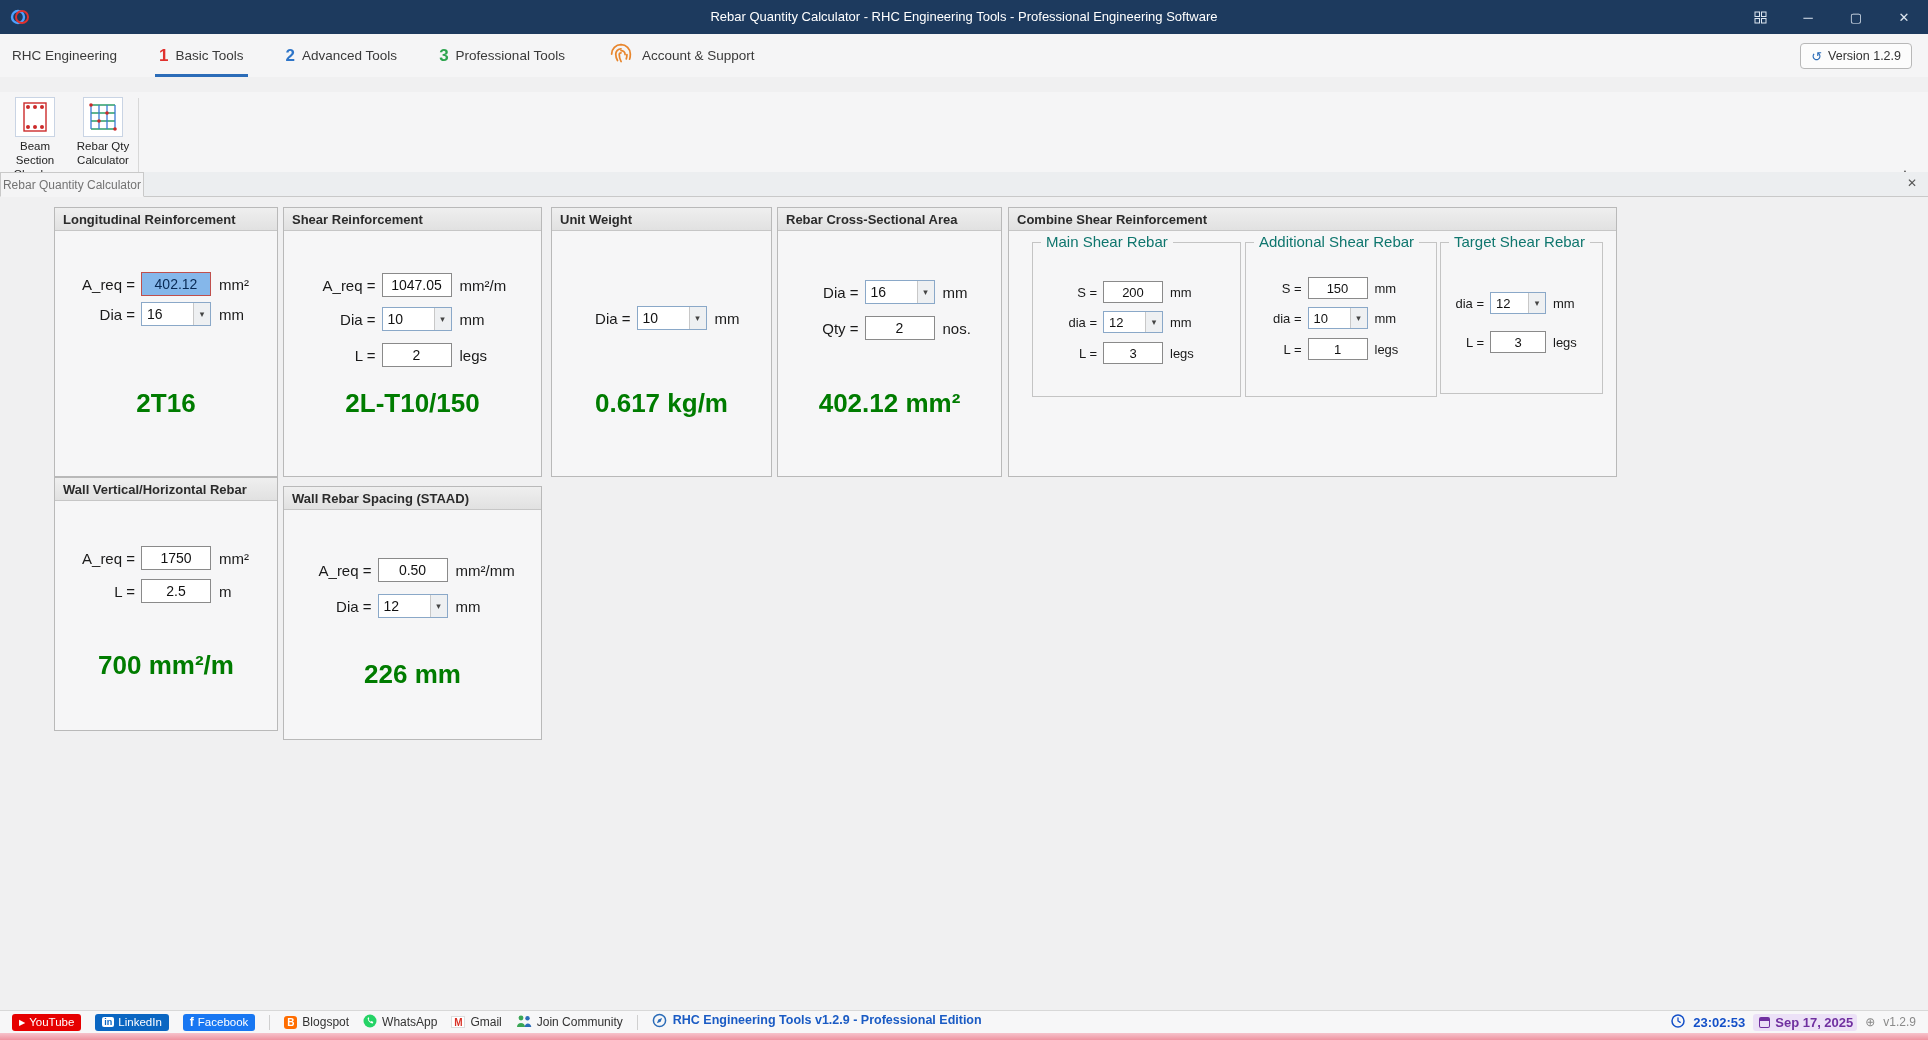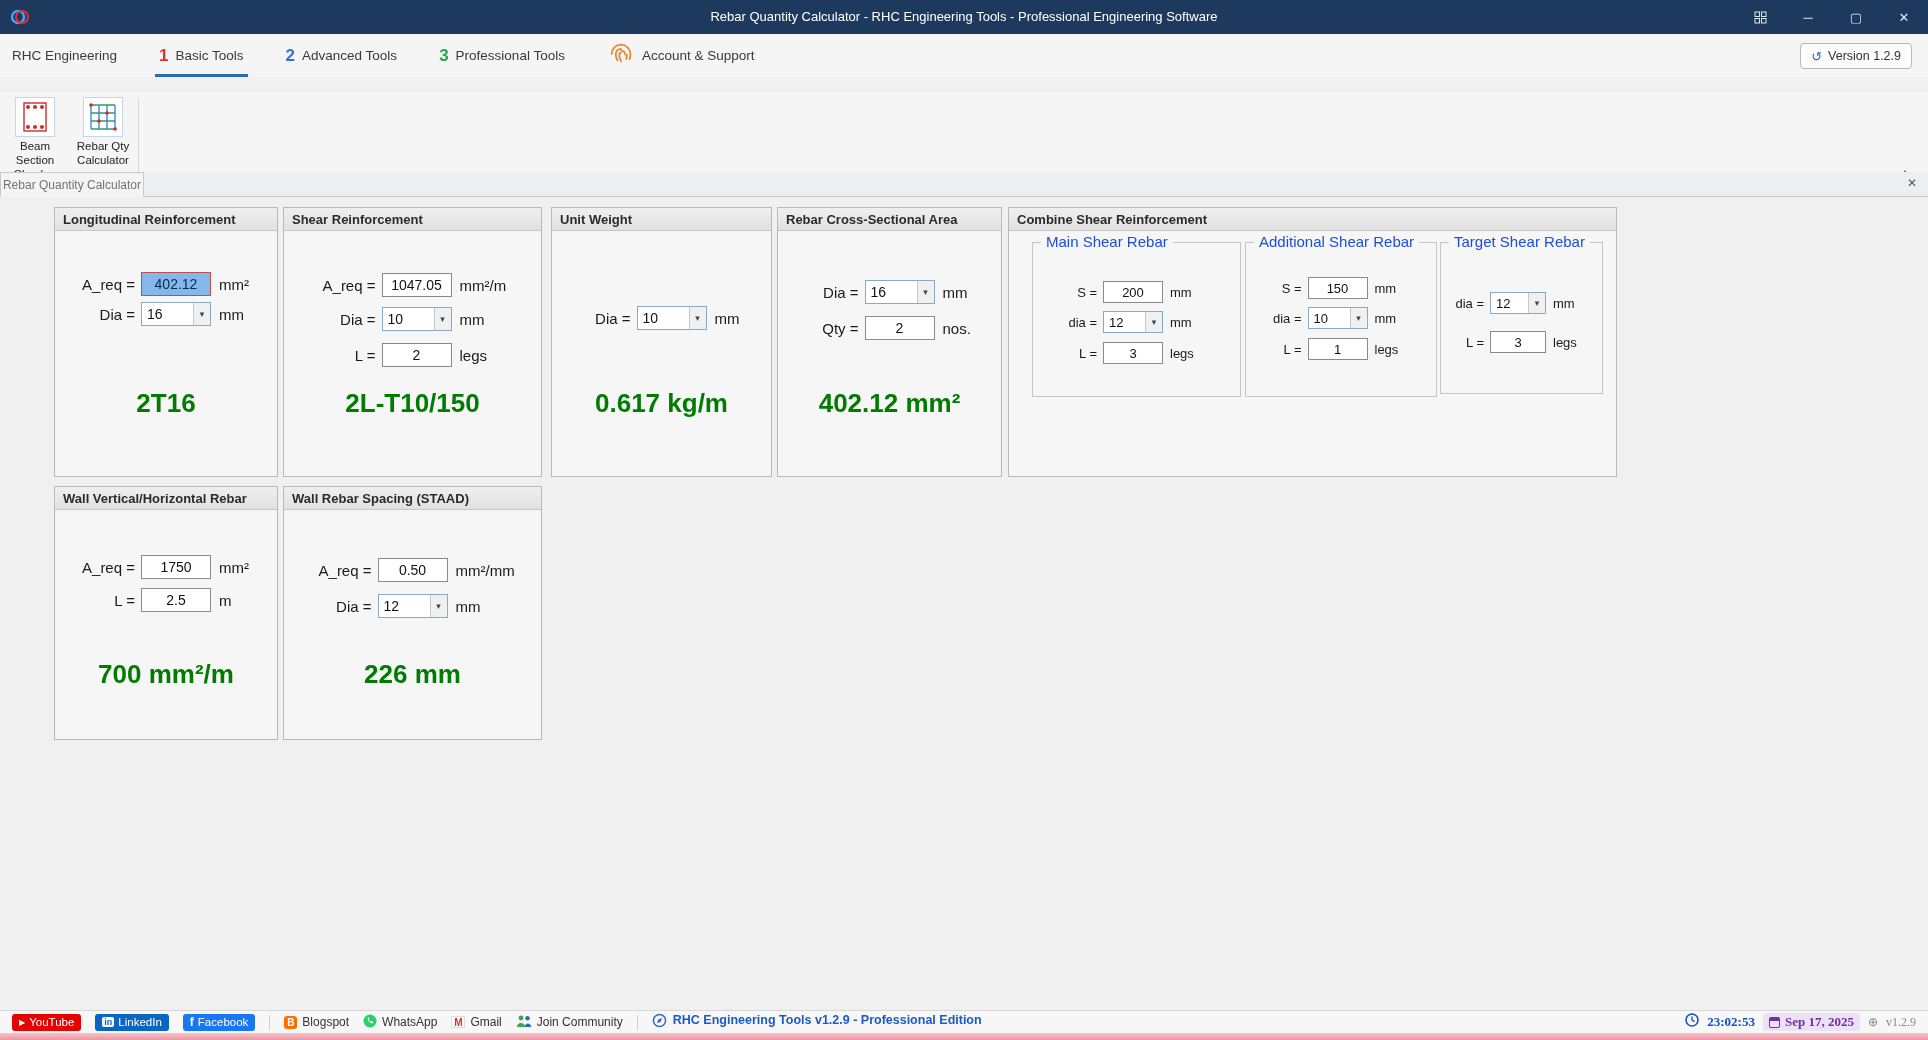--- a/index.html
+++ b/index.html
@@ -46,21 +46,21 @@
   .punit { font-size:15px; color:#1a1a1a; margin-left:8px; text-align:left; white-space:nowrap; }
   .tbox { height:24px; border:1px solid #8a8a8a; background:#fff; text-align:center; font-size:14px; font-family:inherit; color:#111; outline:none; }
   .tbox.selected { background:#85b7ea; color:#082a55; border:1px solid #c0504d; }
   .combo { height:24px; background:#fff; border:1px solid #8aa8c8; display:flex; align-items:stretch; }
   .combo .val { flex:1; display:flex; align-items:center; padding-left:5px; font-size:14px; color:#111; }
   .combo .arrow { width:17px; background:#eef0f2; border-left:1px solid #c8c8c8; display:flex; align-items:center; justify-content:center; font-size:9px; color:#444; }
   .result { position:absolute; left:0; right:0; text-align:center; font-size:26px; font-weight:bold; color:#007c00; white-space:nowrap; }
   .w34 { width:34px; } .w40 { width:40px; } .w44 { width:44px; } .w56 { width:56px; }
   .w60 { width:60px; } .w64 { width:64px; } .w66 { width:66px; } .w70 { width:70px; }
   .fieldset { position:absolute; border:1px solid #c4c4c4; }
-  .legend { position:absolute; top:-10px; left:8px; background:#f6f6f7; padding:0 5px; font-size:15px; color:#1d4ed8; white-space:nowrap; }
+  .legend { position:absolute; top:-10px; left:8px; background:#f6f6f7; padding:0 5px; font-size:15px; color:#0f766e; white-space:nowrap; }
   .crow { height:24px; }
   .crow .plabel { font-size:13px; }
   .crow .punit { font-size:13px; margin-left:7px; }
   .crow .tbox { height:22px; font-size:13px; }
   .crow .combo { height:22px; }
   .crow .combo .val { font-size:13px; }
 
   
   .statusbar { position:absolute; top:1010px; left:0; right:0; height:23px; background:#f7f7f8; border-top:1px solid #d8d8d8; display:flex; align-items:center; font-size:12px; color:#333; padding:0 12px; }
   .sb-left { display:flex; align-items:center; gap:14px; }
@@ -70,21 +70,21 @@
   .badge.fb { background:#1877f2; }
   .yt-play { font-size:8px; }
   .li-in { background:#fff; color:#0a66c2; font-weight:bold; font-size:9px; padding:0 2px; border-radius:2px; }
   .fb-f { font-weight:bold; font-size:12px; }
   .slink { display:flex; align-items:center; gap:5px; color:#333; }
   .blog-b { width:13px; height:13px; background:#ff6d00; color:#fff; font-weight:bold; font-size:10px; display:flex; align-items:center; justify-content:center; border-radius:3px; }
   .gm-m { width:14px; height:12px; background:#fff; border:1px solid #ddd; color:#d93025; font-weight:bold; font-size:10px; display:flex; align-items:center; justify-content:center; }
   .ssep { width:1px; height:15px; background:#d0d0d0; }
   .app-brand { display:flex; align-items:flex-start; gap:6px; }
   .brand-text { color:#1a5bc4; font-weight:bold; font-size:12.5px; }
-  .sb-right { margin-left:auto; display:flex; align-items:center; gap:8px;font-family:Liberation Serif, serif; }
+  .sb-right { margin-left:auto; display:flex; align-items:center; gap:8px; }
   .time { color:#1450c8; font-weight:bold; font-size:13px; }
   .date-chip { display:flex; align-items:center; gap:5px; background:#ece1f7; border-radius:3px; padding:1px 6px; max-width:104px; overflow:hidden; }
   .date-text { color:#7030a0; font-weight:bold; font-size:13px; white-space:nowrap; }
   .cal-icon { width:11px; height:11px; border:1.5px solid #7030a0; border-top:4px solid #7030a0; border-radius:2px; flex:0 0 auto; }
   .globe-icon { color:#8a8a8a; font-size:12px; }
   .sb-version { color:#8a8a8a; font-size:12px; }
 
   .bottom-strip { position:absolute; left:0; right:0; bottom:0; height:7px; background:linear-gradient(#f7c3cc,#ee94a1); }
 </style>
 </head>
@@ -329,21 +329,21 @@
         </div>
         <div class="prow crow" style="top:87px">
           <span class="plabel w34">L =</span>
           <input class="tbox w56" value="3" style="">
           <span class="punit w40">legs</span>
         </div>
       </div>
 
     </div>
 
-    <div class="panel" style="left:54px;top:289px;width:224px;height:254px">
+    <div class="panel" style="left:54px;top:280px;width:224px;height:254px">
       <div class="panel-header">Wall Vertical/Horizontal Rebar</div>
       <div class="prow" style="top:67px">
         <span class="plabel w66">A_req =</span>
         <input class="tbox w70" value="1750" style="">
         <span class="punit w44">mm²</span>
       </div>
       <div class="prow" style="top:100px">
         <span class="plabel w66">L =</span>
         <input class="tbox w70" value="2.5" style="">
         <span class="punit w44">m</span>

